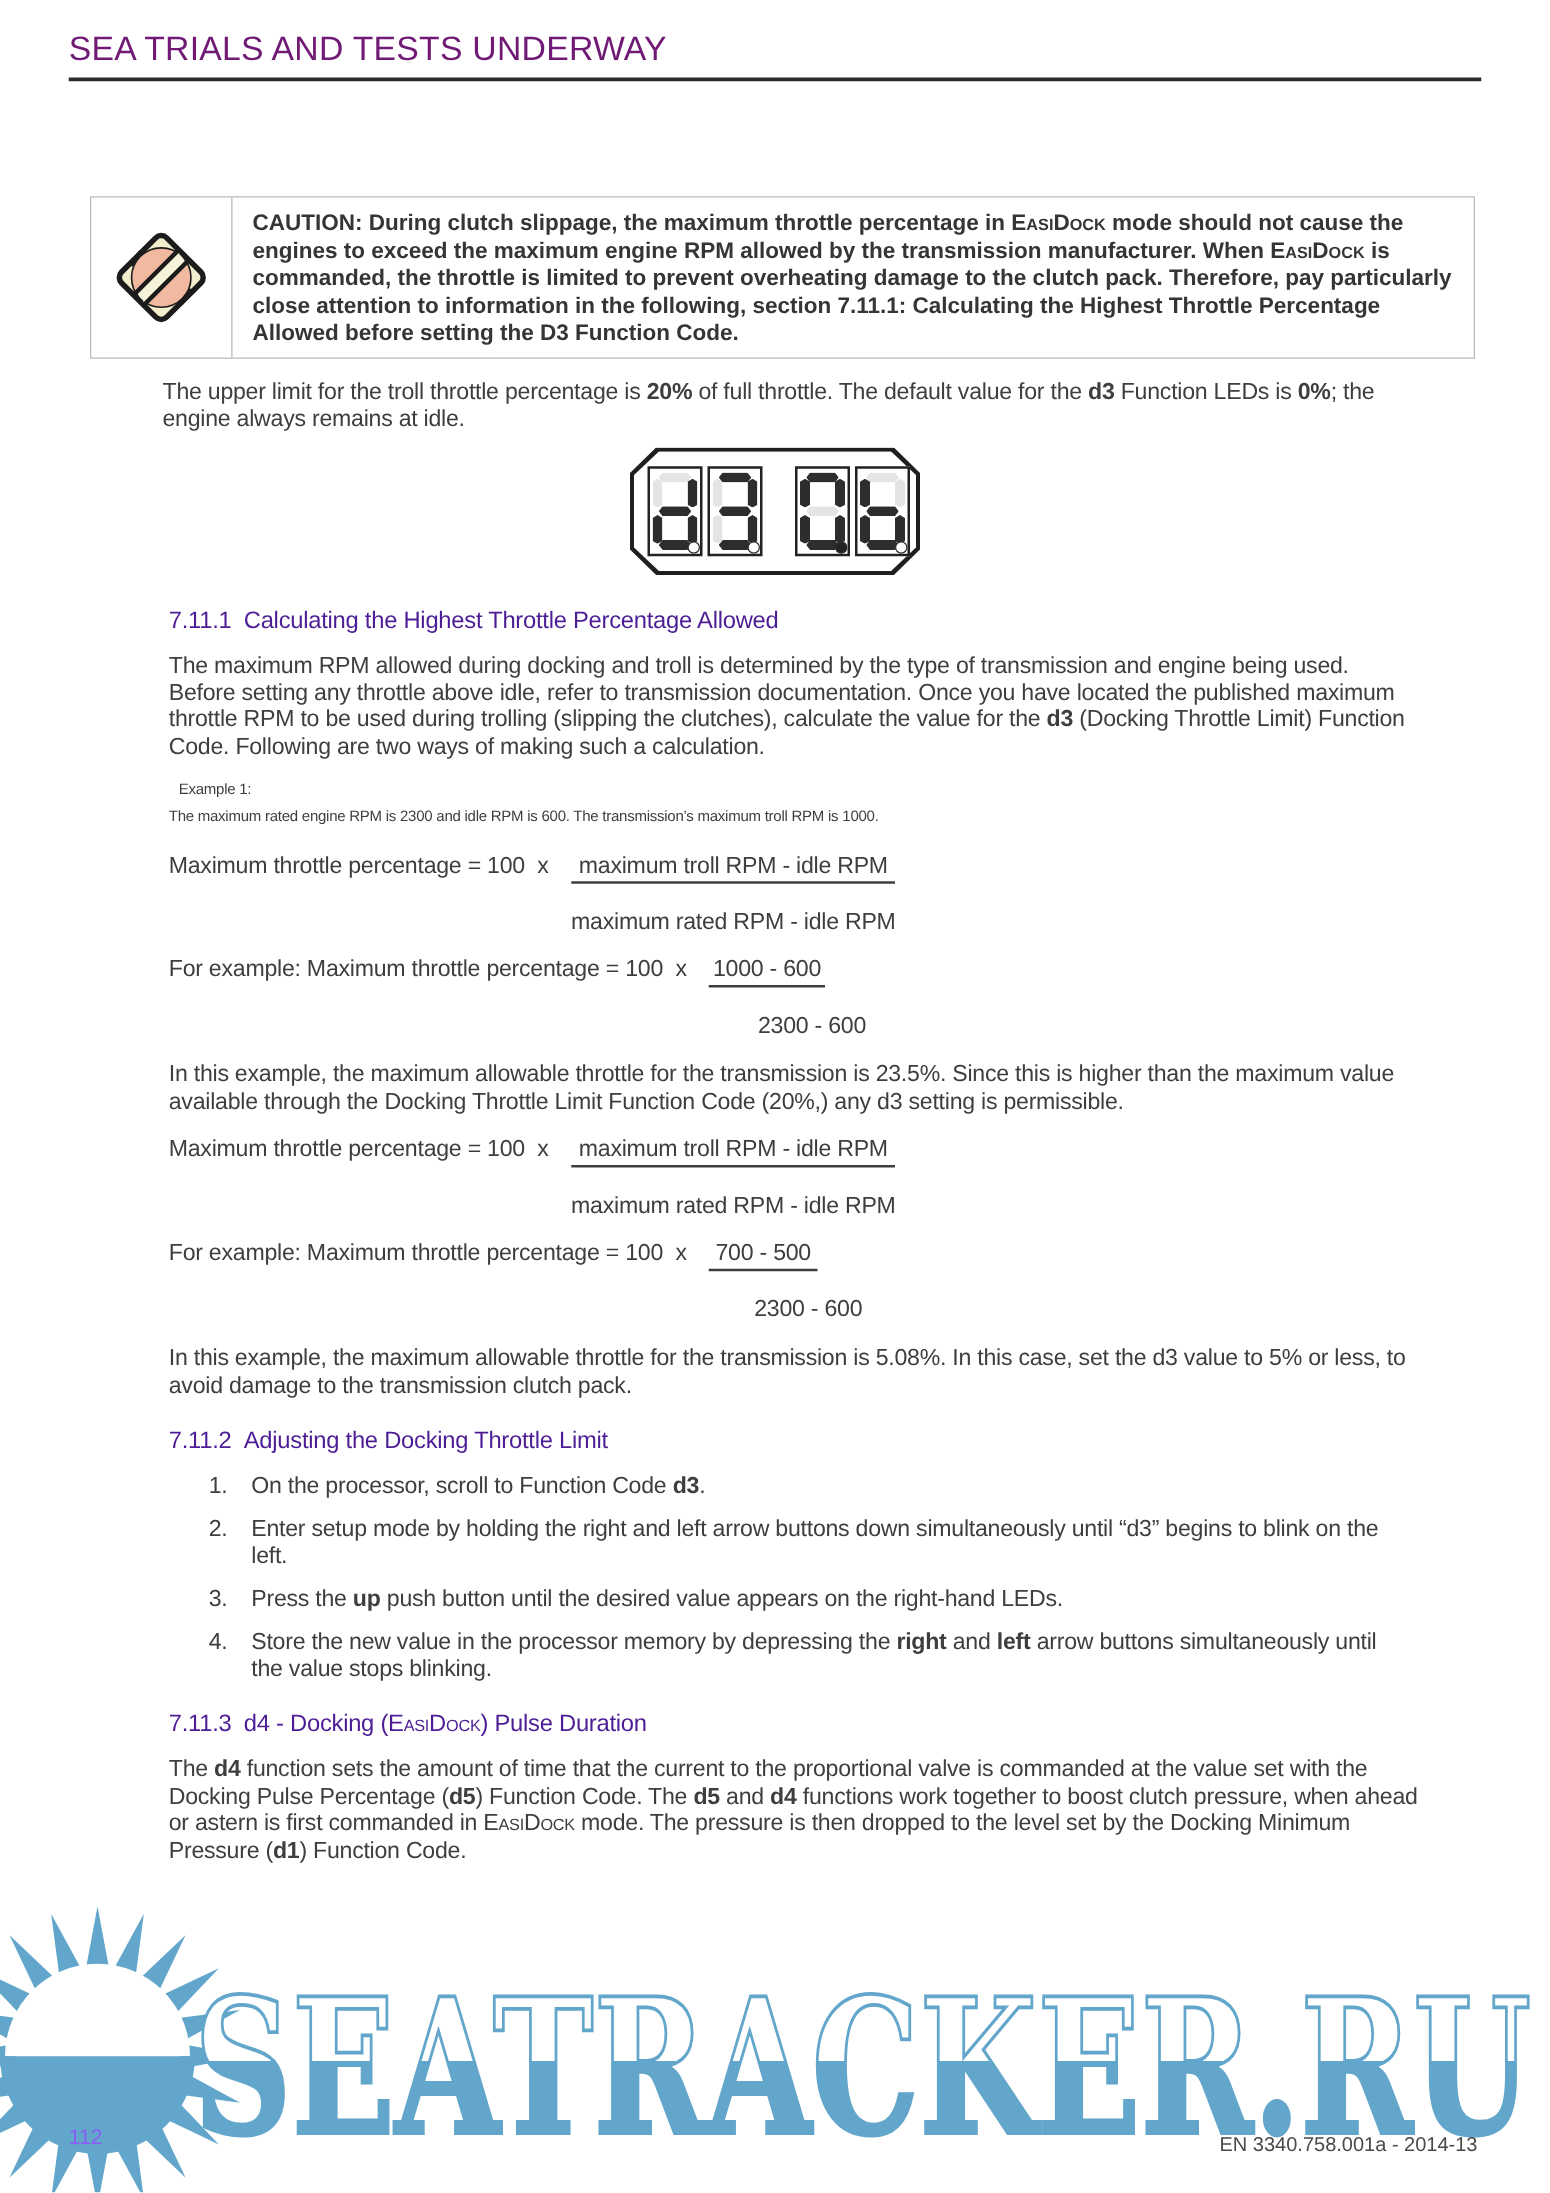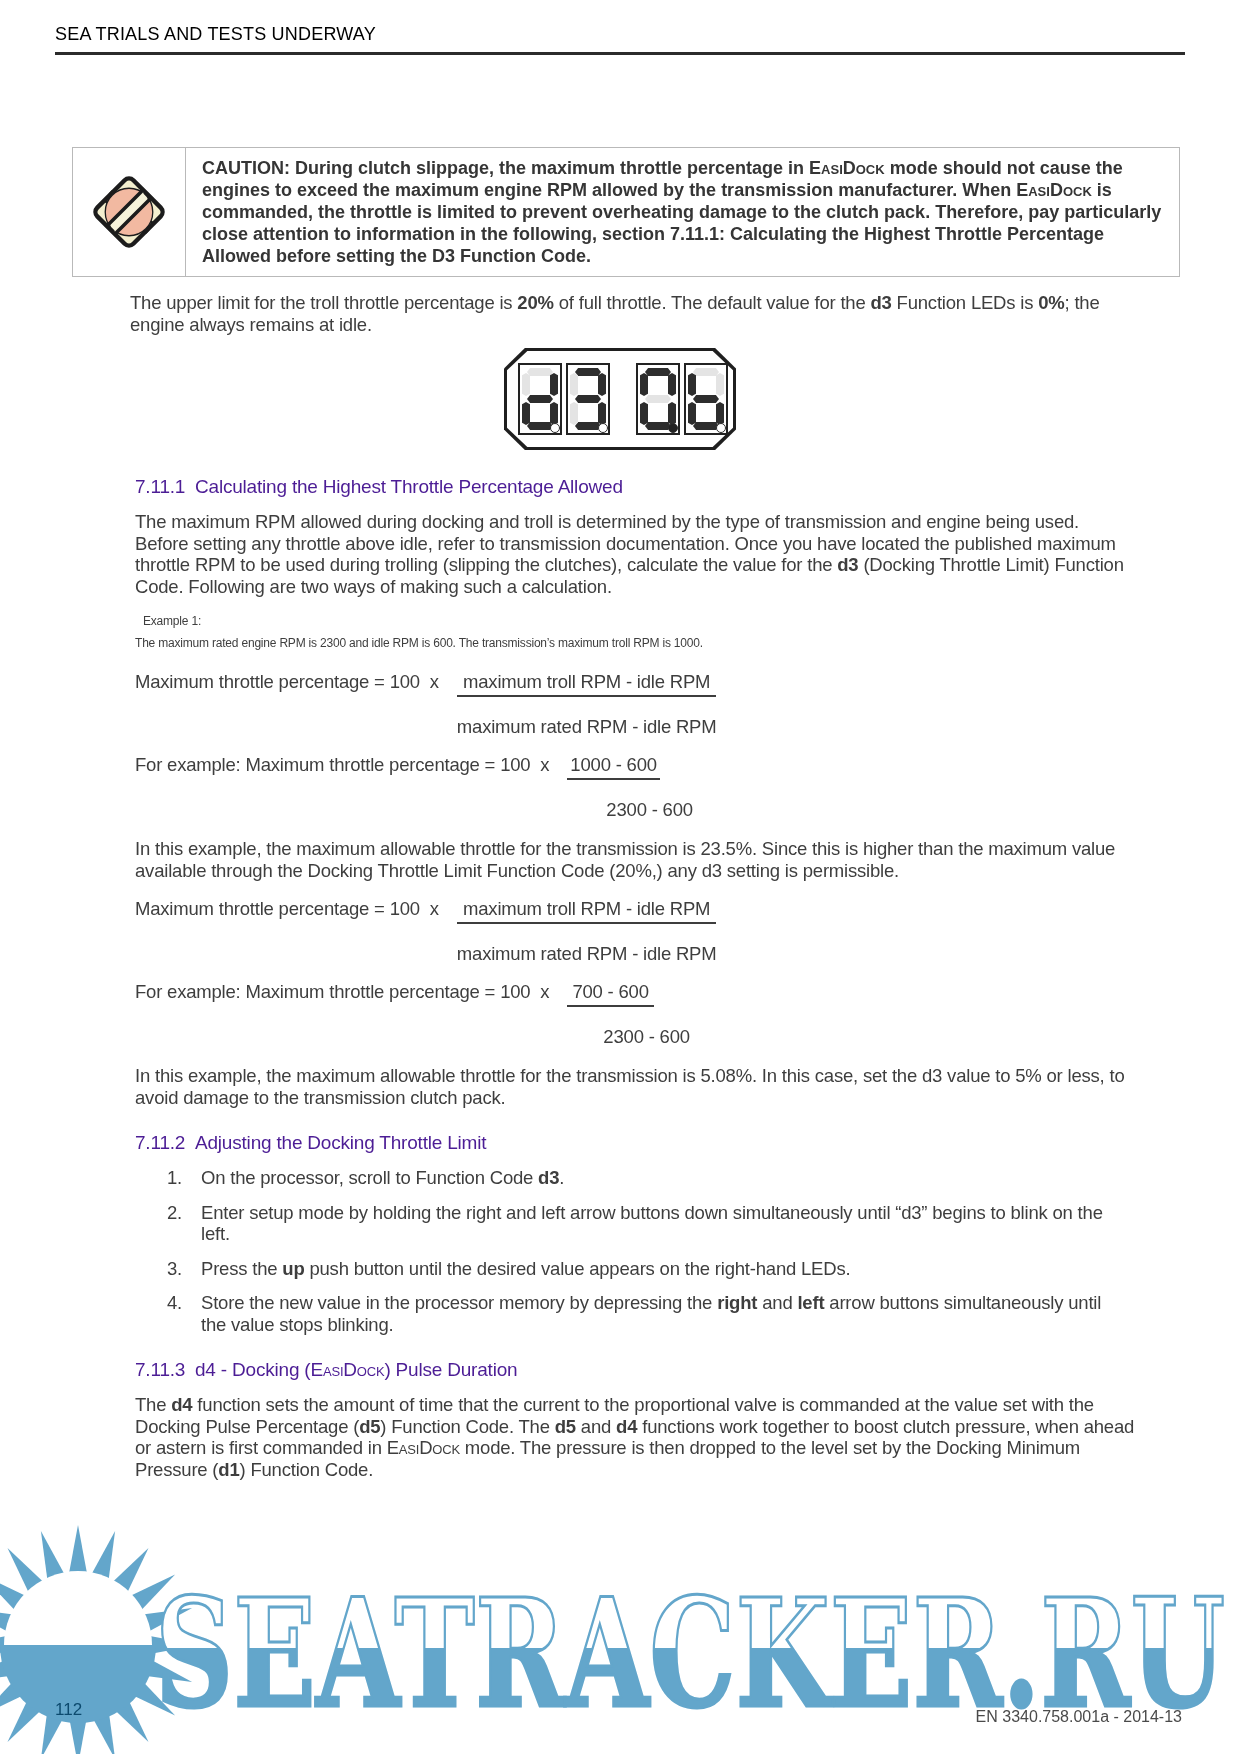--- a/index.html
+++ b/index.html
@@ -1,20 +1,20 @@
 <!DOCTYPE html>
 <html><head>
 <meta charset="utf-8">
 <style>
   html,body{margin:0;padding:0;background:#fff;}
   .page{position:relative;width:1240px;height:1754px;background:#fff;overflow:hidden;
         font-family:"Liberation Sans",sans-serif;color:#3e3e3e;}
   
   .hdr{padding:24px 55px 0 55px;}
-  .hdr h1{margin:0;font-size:18px;font-weight:400;color:#000000;letter-spacing:.2px;}
+  .hdr h1{margin:0;font-size:27px;font-weight:400;color:#701a75;letter-spacing:.2px;}
   .hdr .rule{margin-top:7px;height:3px;background:#2b2b2b;}
   
   .caution{margin:92px 60px 0 72px;border:1px solid #b9b9b9;display:flex;align-items:stretch;}
   .c-icon{width:112px;flex:0 0 112px;border-right:1px solid #b9b9b9;display:flex;align-items:center;justify-content:center;}
   .c-text{padding:9px 14px 9px 16px;font-weight:700;font-size:18px;line-height:22px;color:#353535;max-width:985px;}
   
   .intro{margin:15px 55px 0 130px;font-size:18.5px;line-height:21.5px;max-width:985px;letter-spacing:-.2px;}
   .b{font-weight:700;text-align:center;}
   .sc{font-variant:small-caps;}
   
@@ -47,21 +47,21 @@
   .frac{display:inline-block;text-align:center;margin-left:18px;}
   .frac .num{display:block;border-bottom:2px solid #3e3e3e;padding:0 3px 2px;}
   .frac .den{display:block;padding-top:19px;}
   .frac .den.shift{transform:translateX(36px);}
   .olist{margin-top:4px;}
   .oli{position:relative;padding-left:66px;margin-top:13px;font-size:18.5px;line-height:21.5px;max-width:920px;letter-spacing:-.2px;}
   .oli .n{position:absolute;left:32px;}
   
   .sun{position:absolute;left:-47px;top:1520px;width:250px;height:250px;pointer-events:none;}
   .wmtext{position:absolute;left:150px;top:1556px;width:1085px;height:200px;pointer-events:none;}
-  .pageno{position:absolute;left:55px;top:1700px;font-size:17px;color:#0c4a6e;z-index:3;}
+  .pageno{position:absolute;left:55px;top:1700px;font-size:17px;color:#8b5cf6;z-index:3;}
   .docref{position:absolute;right:58px;top:1708px;font-size:16px;color:#4a4a4a;z-index:3;}
 </style>
 </head>
 <body>
 
 <div class="page">
 
   <div class="hdr">
     <h1>SEA TRIALS AND TESTS UNDERWAY</h1>
     <div class="rule"></div>
@@ -167,21 +167,21 @@
       <span>Maximum throttle percentage = 100&nbsp; x</span>
       <span class="frac">
         <span class="num">maximum troll RPM - idle RPM</span>
         <span class="den">maximum rated RPM - idle RPM</span>
       </span>
     </div>
 
     <div class="formula">
       <span>For example: Maximum throttle percentage = 100&nbsp; x</span>
       <span class="frac">
-        <span class="num">700 - 600</span>
+        <span class="num">700 - 500</span>
         <span class="den shift">2300 - 600</span>
       </span>
     </div>
 
     <p class="para" style="margin-top:18px">In this example, the maximum allowable throttle for the transmission is 5.08%. In this case, set the d3 value to 5% or less, to avoid damage to the transmission clutch pack.</p>
   </div>
 
   <div class="sect">
     <h2 class="h2" style="margin-top:24px"><span class="hn">7.11.2</span><span>Adjusting the Docking Throttle Limit</span></h2>
     <div class="olist">

